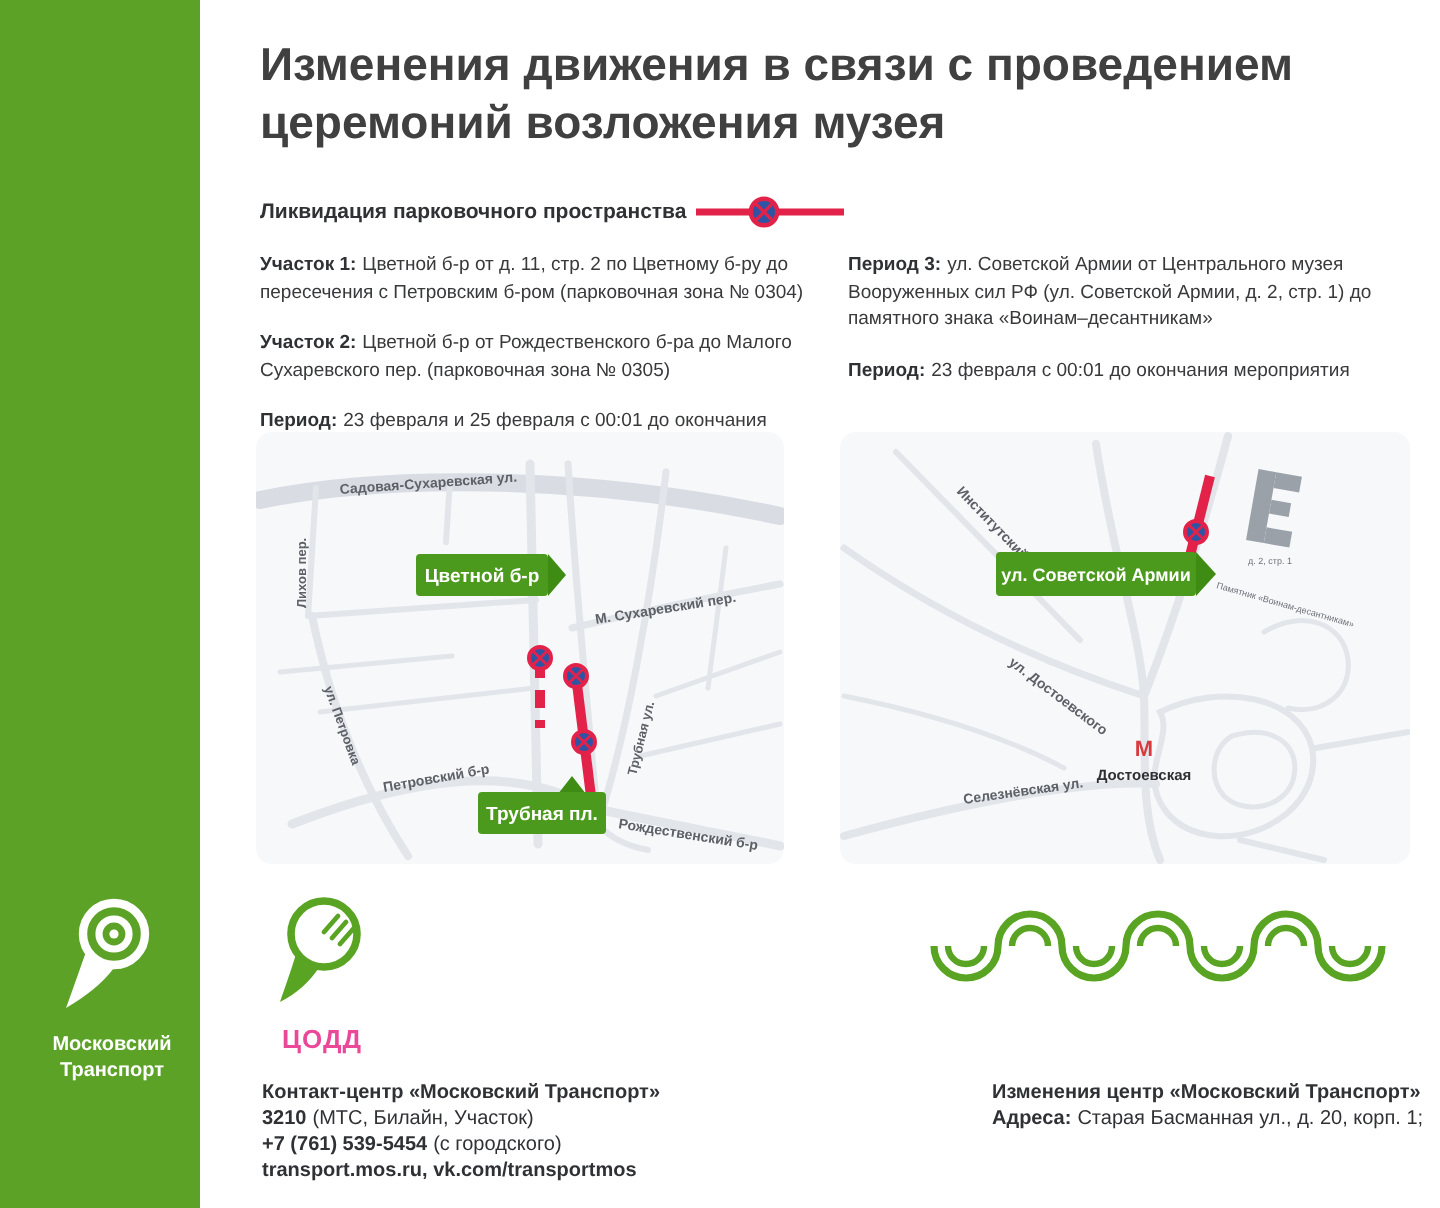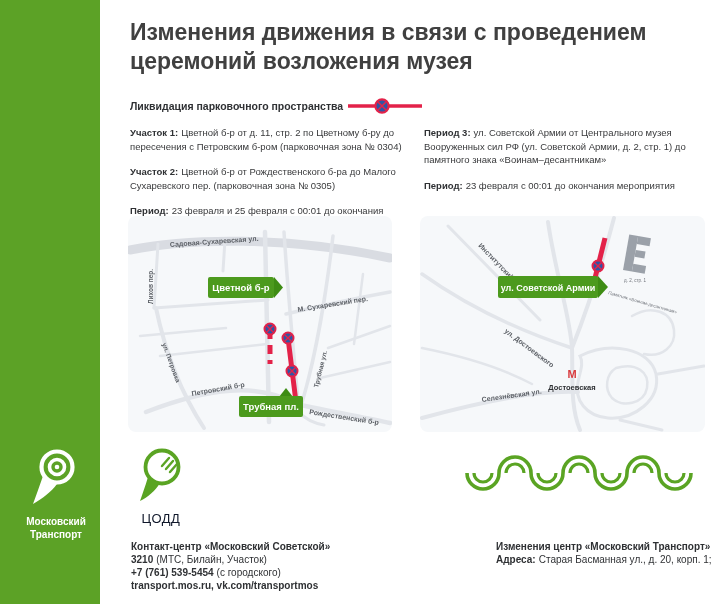--- a/index.html
+++ b/index.html
@@ -14,21 +14,21 @@
   .legend-label{font-size:10.5px;font-weight:bold;color:#2f3134;}
   .col{position:absolute;top:114px;width:294px;font-size:9.5px;line-height:13.5px;color:#38393b;}
   .col-left{left:130px;}
   .col-right{left:424px;}
   .col p{margin:12px 0 9px 0;}
   .col b{margin-right:3px;color:#2f3134;}
   .map{position:absolute;top:216px;}
   .map-left{left:128px;}
   .map-right{left:420px;}
   .codd{position:absolute;left:131px;top:446px;width:60px;text-align:center;}
-  .codd-label{margin-top:3px;color:#0f172a;font-weight:normal;font-size:13px;letter-spacing:0.5px;}
+  .codd-label{margin-top:3px;color:#ec4899;font-weight:bold;font-size:13px;letter-spacing:0.5px;}
   .waves{position:absolute;left:463px;top:448px;}
   .footer-block{position:absolute;top:540px;font-size:10px;line-height:13px;color:#2f3134;white-space:nowrap;}
   .contact{left:131px;}
   .service{left:496px;}
   .footer-block b{margin-right:3px;}
   svg text{font-family:"Liberation Sans","DejaVu Sans",sans-serif;}
 </style>
 </head>
 <body>
 
@@ -192,21 +192,21 @@
     </svg>
     <div class="codd-label">ЦОДД</div>
   </div>
 
   <svg class="waves" width="240" height="50" viewBox="0 0 240 50">
     <path d="M4,25 a16,16 0 0 0 32,0 a16,16 0 0 1 32,0 a16,16 0 0 0 32,0 a16,16 0 0 1 32,0 a16,16 0 0 0 32,0 a16,16 0 0 1 32,0 a16,16 0 0 0 32,0" fill="none" stroke="#5aa423" stroke-width="3.6"></path>
     <path d="M11,25 a9,9 0 0 0 18,0 M75,25 a9,9 0 0 0 18,0 M139,25 a9,9 0 0 0 18,0 M203,25 a9,9 0 0 0 18,0 M43,25 a9,9 0 0 1 18,0 M107,25 a9,9 0 0 1 18,0 M171,25 a9,9 0 0 1 18,0" fill="none" stroke="#5aa423" stroke-width="3.2"></path>
   </svg>
 
   <div class="footer-block contact">
-    <div><b>Контакт-центр «Московский Советской»</b></div>
+    <div><b>Контакт-центр «Московский Транспорт»</b></div>
     <div><b>3210</b><span>(МТС, Билайн, Участок)</span></div>
     <div><b>+7 (761) 539-5454</b><span>(с городского)</span></div>
     <div><b>transport.mos.ru, vk.com/transportmos</b></div>
   </div>
 
   <div class="footer-block service">
     <div><b>Изменения центр «Московский Транспорт»</b></div>
     <div><b>Адреса:</b><span>Старая Басманная ул., д. 20, корп. 1;</span></div>
   </div>
 

